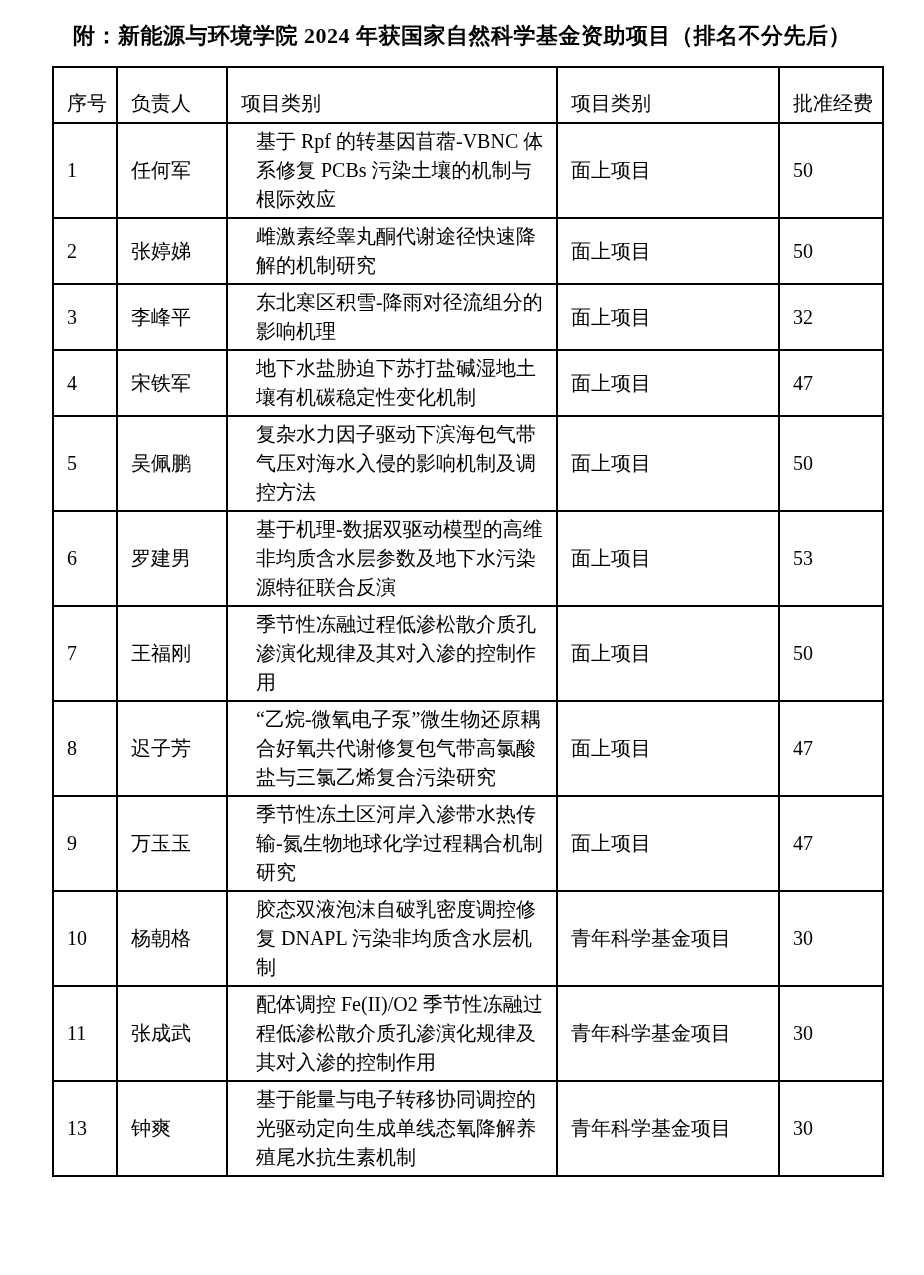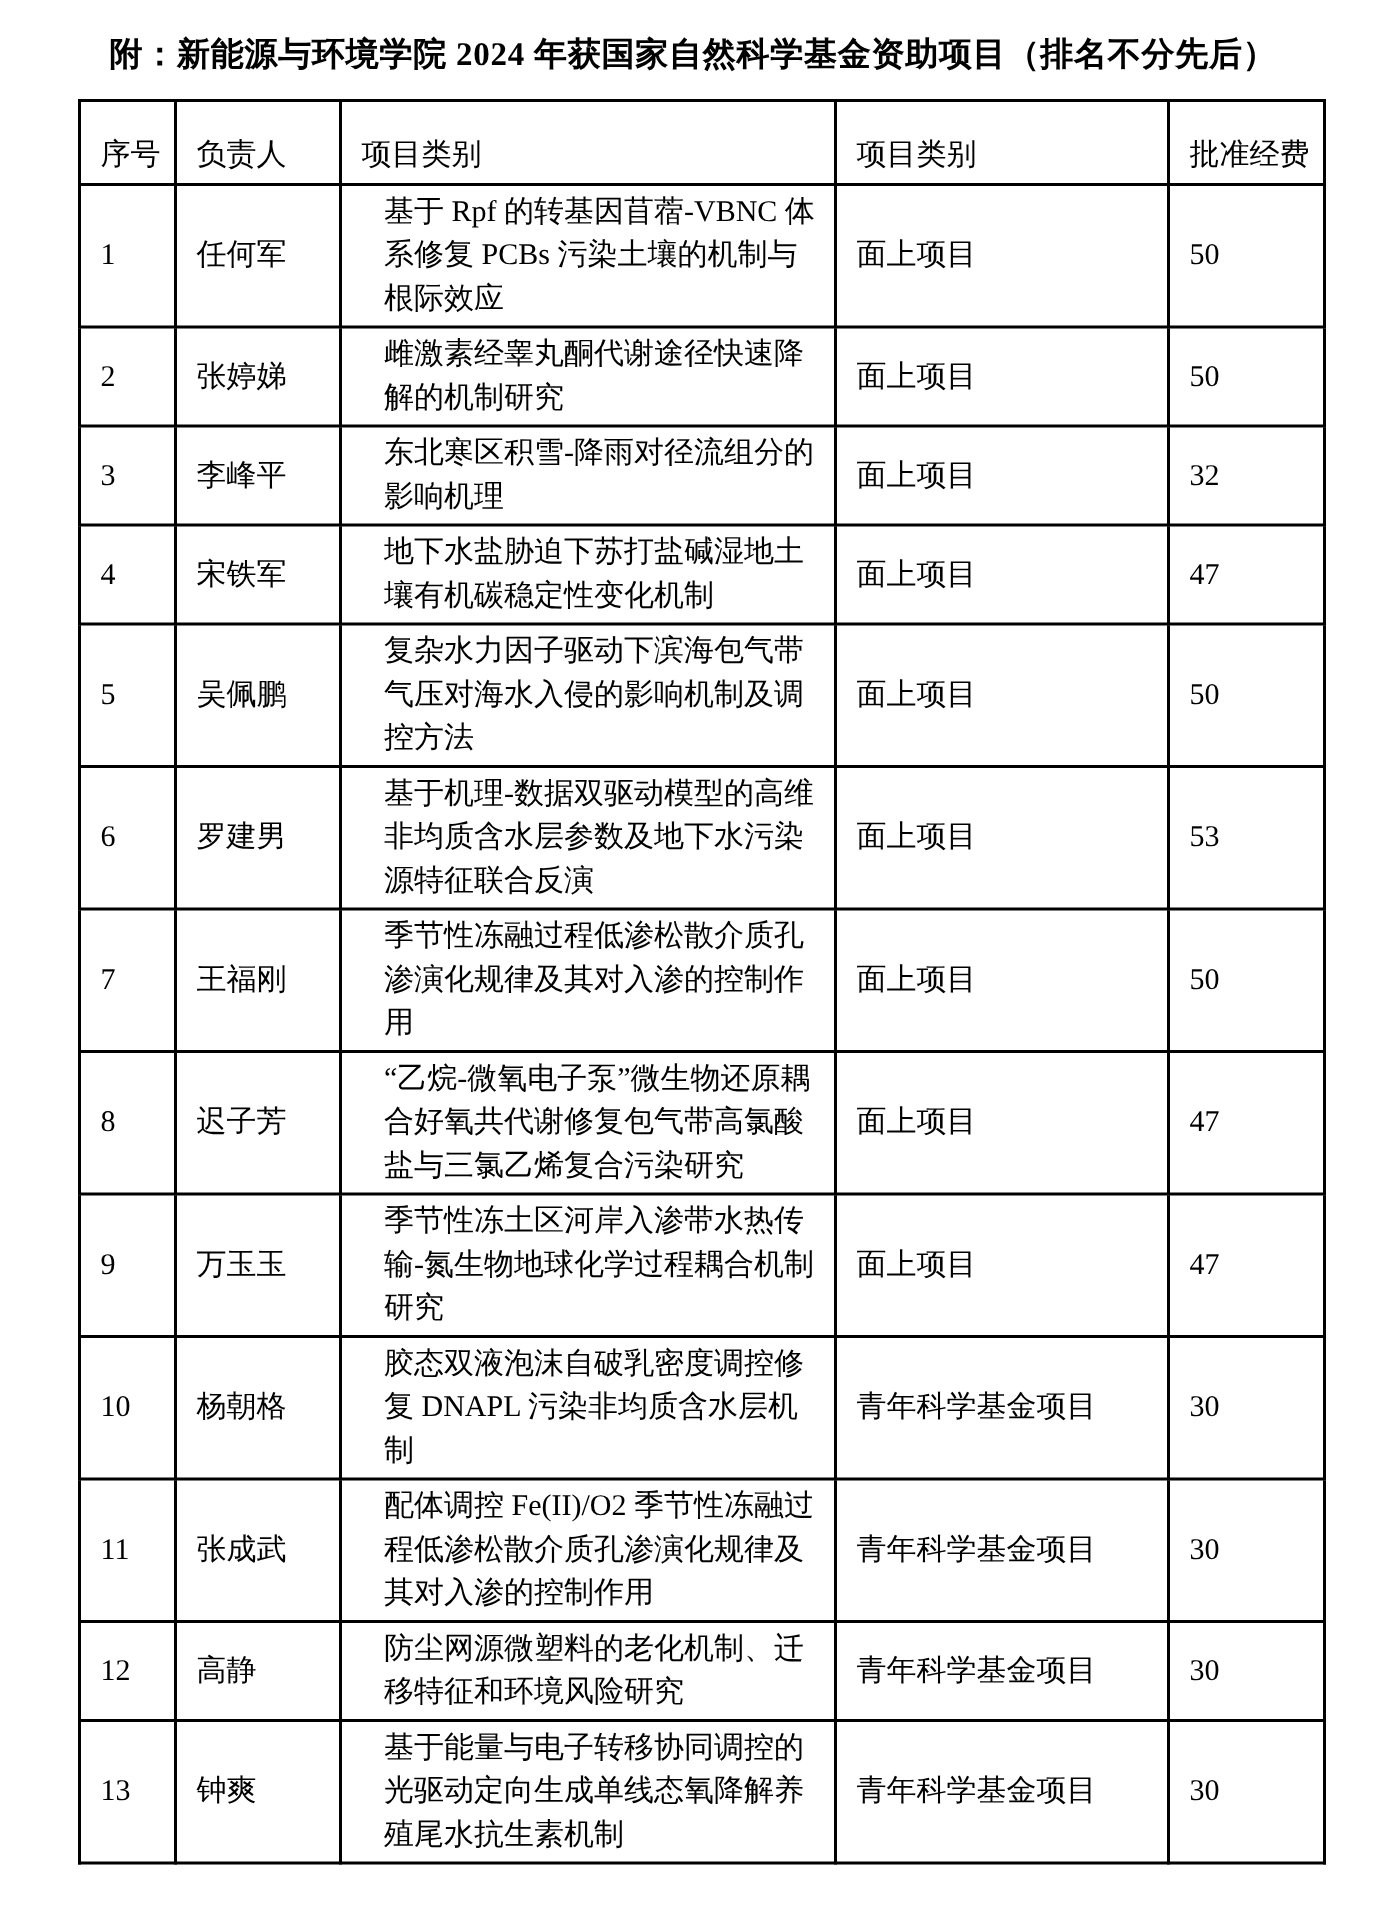--- a/index.html
+++ b/index.html
@@ -169,27 +169,20 @@
   </tr>
 
   <tr>
     <td class="col-no">11</td>
     <td class="col-leader">张成武</td>
     <td class="col-project">配体调控 Fe(II)/O2 季节性冻融过程低渗松散介质孔渗演化规律及其对入渗的控制作用</td>
     <td class="col-category">青年科学基金项目</td>
     <td class="col-funding">30</td>
   </tr>
 
-  <tr>
-    <td class="col-no">12</td>
-    <td class="col-leader">高静</td>
-    <td class="col-project">防尘网源微塑料的老化机制、迁移特征和环境风险研究</td>
-    <td class="col-category">青年科学基金项目</td>
-    <td class="col-funding">30</td>
-  </tr>
 
   <tr>
     <td class="col-no">13</td>
     <td class="col-leader">钟爽</td>
     <td class="col-project">基于能量与电子转移协同调控的光驱动定向生成单线态氧降解养殖尾水抗生素机制</td>
     <td class="col-category">青年科学基金项目</td>
     <td class="col-funding">30</td>
   </tr>
 
 </tbody>

